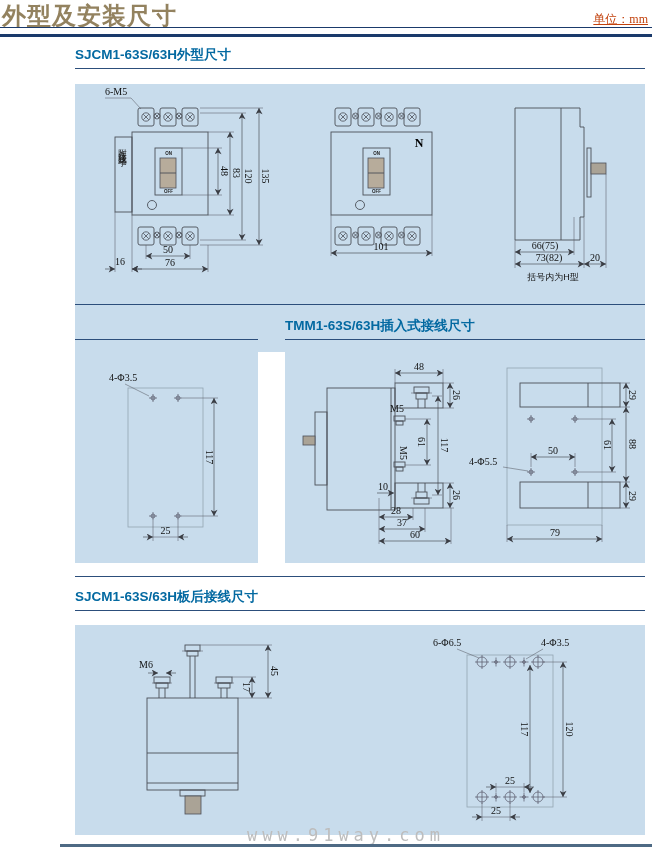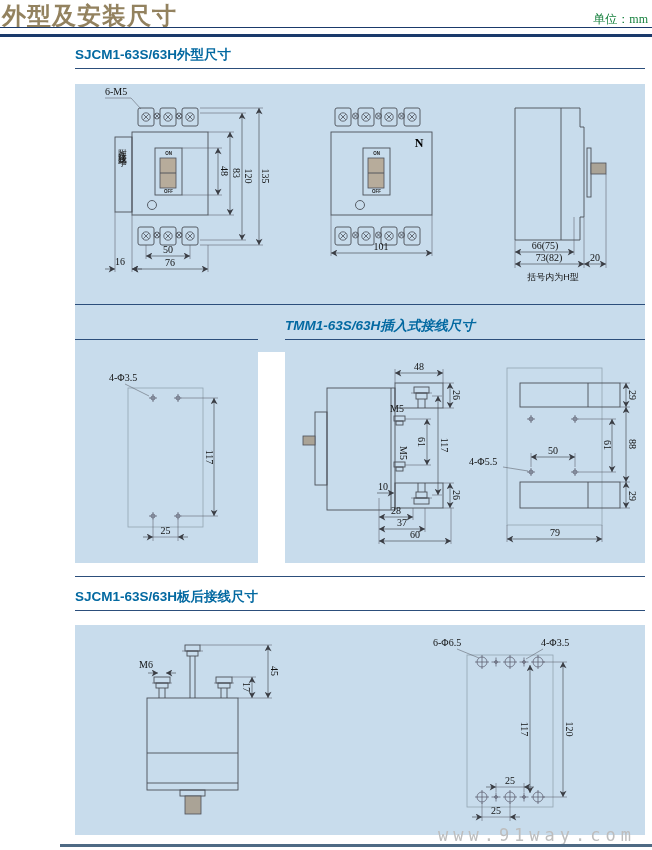--- a/index.html
+++ b/index.html
@@ -1,26 +1,26 @@
 <!DOCTYPE html>
 <html><head>
 <meta charset="utf-8">
 <style>
   html,body{margin:0;padding:0;background:#fff;}
   #page{position:relative;width:652px;height:850px;background:#ffffff;overflow:hidden;
         font-family:"Liberation Sans",sans-serif;}
   .abs{position:absolute;}
   #title{left:2px;top:0px;font:bold 24px "DejaVu Serif",serif;color:#93825f;letter-spacing:1px;text-align:center;}
-  #unit{right:4px;top:11px;font:12px "Liberation Serif",serif;color:#15803d;}
+  #unit{right:4px;top:11px;font:12px "Liberation Serif",serif;color:#c2410c;text-decoration:underline;}
   #hrule{left:0;right:0;top:27px;height:6px;border-top:1px solid #1a3a6b;border-bottom:3px solid #1a3a6b;}
   .sec-h{font:bold 13.5px "Liberation Sans",sans-serif;color:#0369a1;white-space:nowrap;}
   .uline{height:1px;background:#2c4e7b;}
   .panel{background:#c8dcec;}
   .vtext{writing-mode:vertical-rl;font:8.5px "Liberation Sans",sans-serif;letter-spacing:2px;color:#1b1b1b;}
-  #watermark{left:40px;right:16px;top:825px;text-align:right;font:17px "DejaVu Sans Mono",monospace;
+  #watermark{left:40px;right:0;top:825px;text-align:center;font:17px "DejaVu Sans Mono",monospace;
              color:#bdbdbd;letter-spacing:5px;}
   #frule{left:60px;right:0;top:844px;height:3px;background:#4e6a84;}
   svg{display:block;}
   .o{fill:none;stroke:#4b4f58;stroke-width:.9;}
   .lp{fill:none;stroke:#93a5b2;stroke-width:.8;}
   .x{stroke:#5a5e66;stroke-width:.55;fill:none;}
   .d{stroke:#3a3d44;stroke-width:.6;fill:none;}
   .tan{fill:#b7ac9b;stroke:#4b4f58;stroke-width:.8;}
   .gr{fill:#aaa396;stroke:#4b4f58;stroke-width:.8;}
   .scr{stroke:#4b4f58;stroke-width:.8;fill:none;}
@@ -172,21 +172,21 @@
         <text class="t tm" x="474" y="177">73(82)</text>
         <line class="d" marker-start="url(#m1)" marker-end="url(#m1)" x1="509" y1="180" x2="531" y2="180"></line>
         <text class="t tm" x="520" y="177">20</text>
         <text class="tc" x="478" y="196">括号内为H型</text>
       </g>
     </svg>
     <div class="abs vtext" style="left:42px;top:58px;">附件接线端子</div>
   </div>
 
   <div class="abs uline" style="left:75px;width:570px;top:304px;"></div>
-  <div class="abs sec-h" style="left:285px;top:317px;font-style:italic;">TMM1-63S/63H插入式接线尺寸</div>
+  <div class="abs sec-h" style="left:285px;top:317px;">TMM1-63S/63H插入式接线尺寸</div>
   <div class="abs uline" style="left:75px;width:183px;top:339px;"></div>
   <div class="abs uline" style="left:285px;width:360px;top:339px;"></div>
 
   <div class="abs panel" style="left:75px;top:350px;width:183px;height:213px;">
     <svg width="183" height="213" viewBox="0 0 183 213">
       <defs>
         <marker id="m2" viewBox="0 0 10 10" refX="9" refY="5" markerWidth="9" markerHeight="7" orient="auto-start-reverse" markerUnits="userSpaceOnUse">
             <path d="M0,0 L9,5 L0,10 L2.5,5 z" fill="#3a3d44"></path>
           </marker>
         <g id="h2" class="hol">

